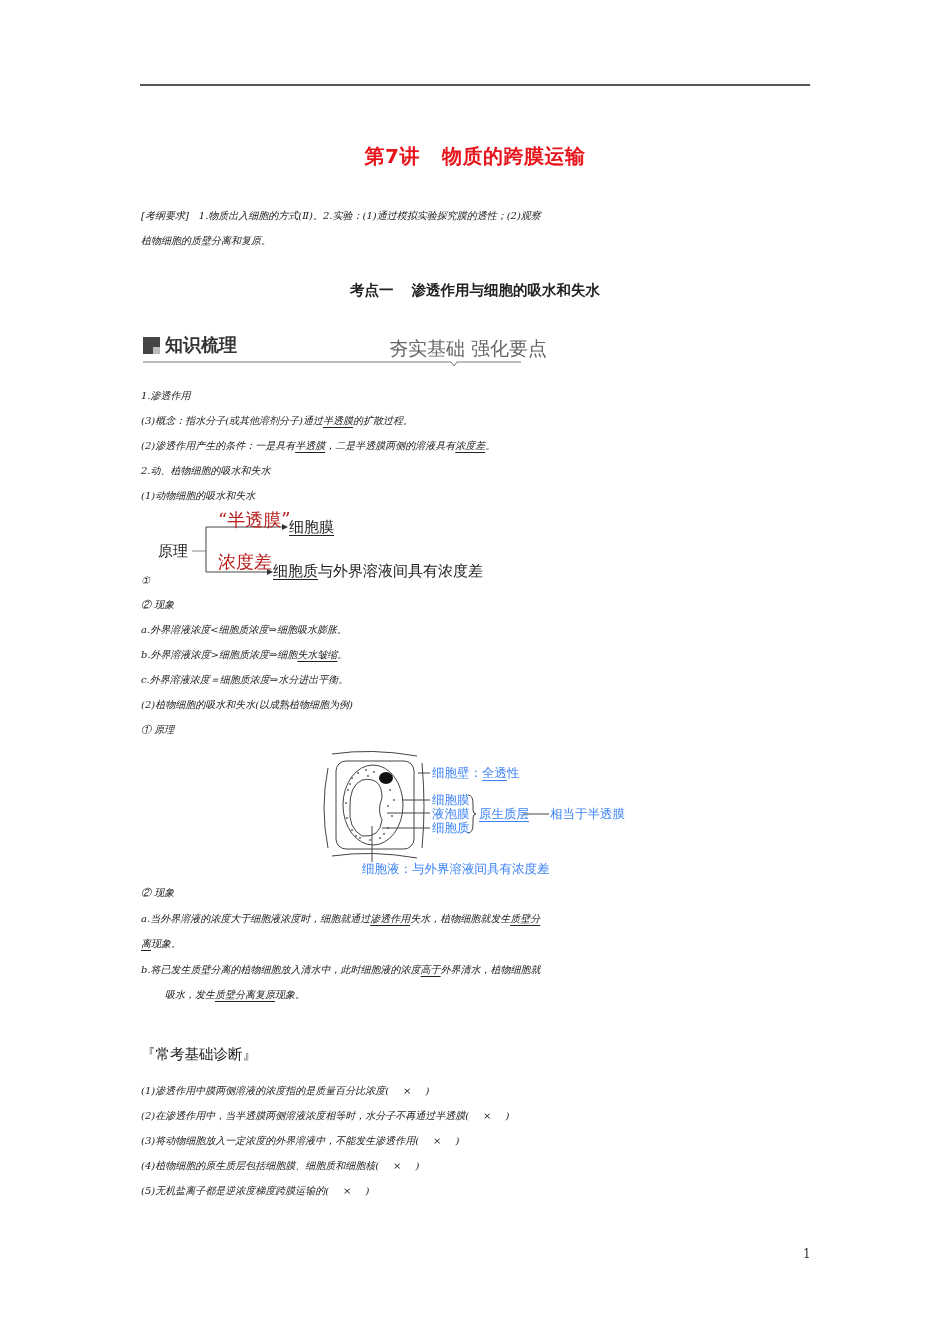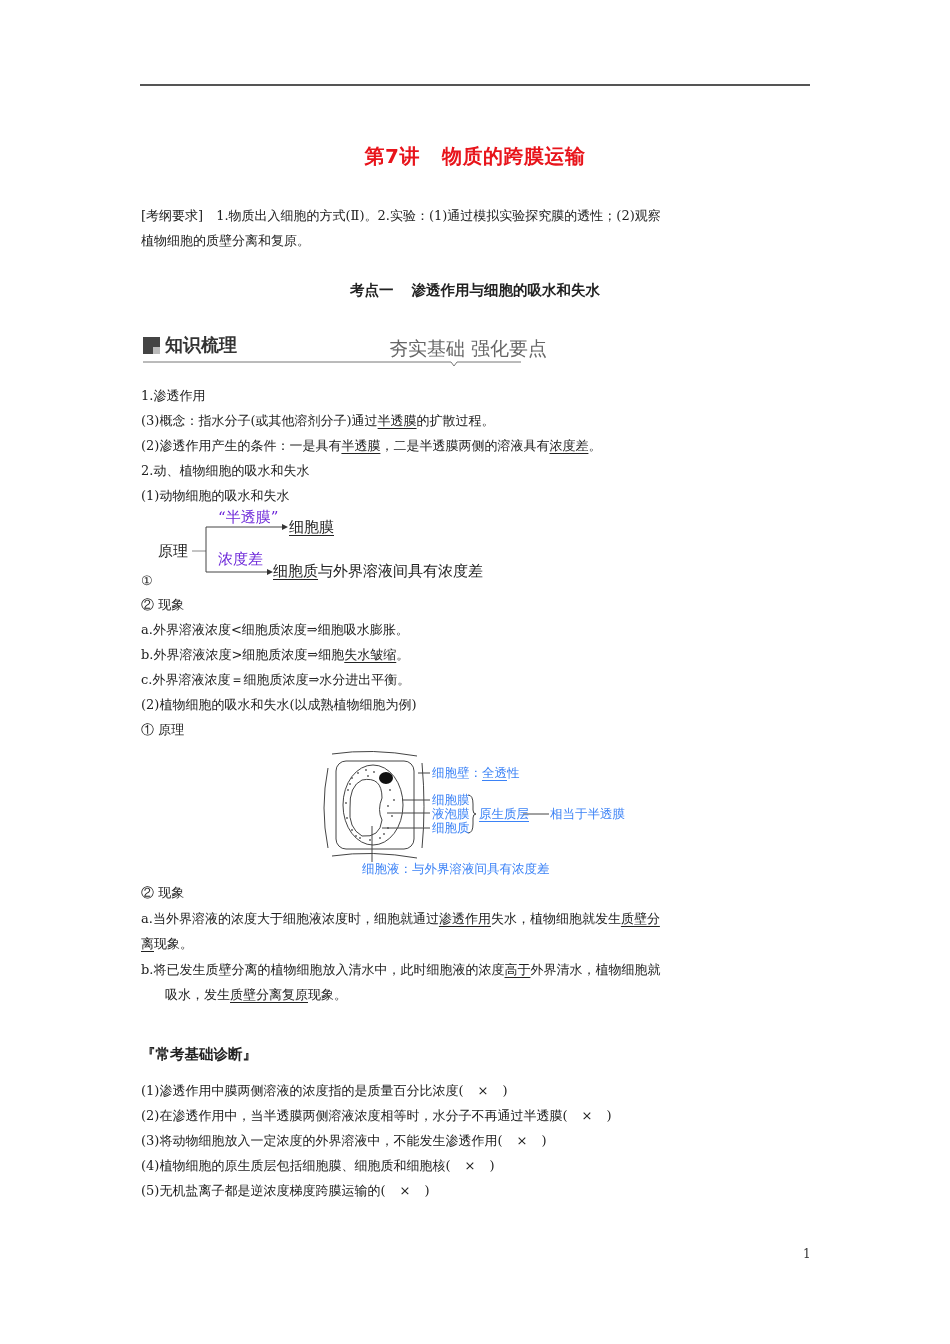--- a/index.html
+++ b/index.html
@@ -8,42 +8,42 @@
     font-family: "DejaVu Serif", "Liberation Serif", serif;
     color: #222;
   }
   .top-rule { position: absolute; left: 140px; top: 84px; width: 670px; height: 0; border-top: 2px solid #555; }
   .title {
     position: absolute; left: 0; top: 143px; width: 950px; text-align: center;
     font-family: "DejaVu Sans", "Liberation Sans", sans-serif;
     font-size: 20px; font-weight: bold; color: #e8141b; letter-spacing: 0.5px;
   }
   .title .gap { display: inline-block; width: 22px; }
-  .p { position: absolute; left: 141px; width: 670px; font-size: 13px; line-height: 25px; white-space: nowrap; }
+  .p { position: absolute; left: 141px; width: 670px; font-size: 10px; line-height: 25px; white-space: nowrap; font-style: italic; }
   .u { text-decoration: underline; text-underline-offset: 3px; }
   .section-title {
     position: absolute; left: 0; top: 281px; width: 950px; text-align: center;
     font-family: "DejaVu Sans", "Liberation Sans", sans-serif;
     font-size: 14.5px; font-weight: bold; color: #222;
   }
   .section-title .gap { display: inline-block; width: 18px; }
   .kb-header { position: absolute; left: 143px; top: 333px; width: 378px; height: 32px; }
   .kb-square { position: absolute; left: 0; top: 4px; width: 17px; height: 17px; background: #444; }
   .kb-square::after { content: ""; position: absolute; right: 0; bottom: 0; width: 7px; height: 7px; background: #bbb; }
   .kb-title { position: absolute; left: 22px; top: 0; font-family: Liberation Serif, serif; font-weight: bold; font-size: 18px; color: #333; }
   .kb-sub { position: absolute; left: 246px; top: 3px; font-size: 19px; color: #666; white-space: nowrap; }
   .kb-line { position: absolute; left: 0; top: 28px; width: 378px; height: 6px; }
   .diagram1 { position: absolute; left: 150px; top: 508px; width: 380px; height: 80px; }
   .d1-text { position: absolute; font-size: 15px; white-space: nowrap; color: #222; }
-  .d1-small { font-size: 15px; color: #6d28d9; }
+  .d1-small { font-size: 18px; color: #b91c1c; }
   .cell-fig { position: absolute; left: 322px; top: 748px; width: 320px; height: 130px; }
   .cf-text { position: absolute; font-size: 12.5px; white-space: nowrap; color: #3b82f6; }
   .diag-title {
     position: absolute; left: 141px; top: 1045px;
-    font-family: "DejaVu Sans", "Liberation Sans", sans-serif; font-weight: bold; font-size: 14.5px; color: #222;
+    font-family: "DejaVu Sans", "Liberation Sans", sans-serif; font-weight: normal; font-size: 14.5px; color: #222;
   }
   .page-num { position: absolute; left: 803px; top: 1247px; font-size: 12px; color: #333; }
   .ans { display: inline-block; margin: 0 14px; }
 </style>
 </head>
 <body>
 
 <div class="top-rule"></div>
 
 <div class="title">

